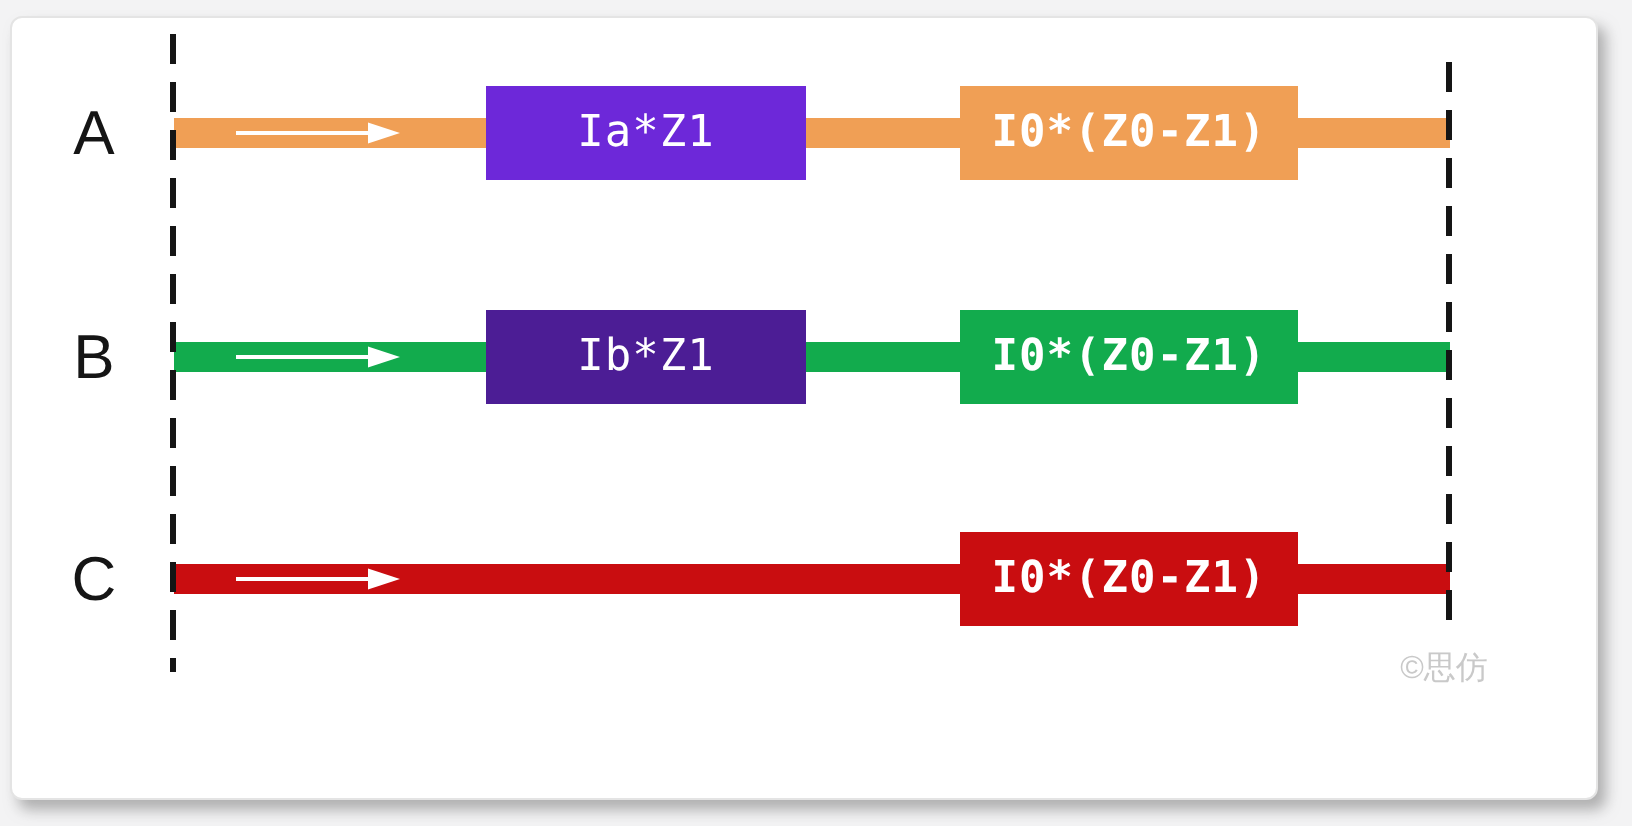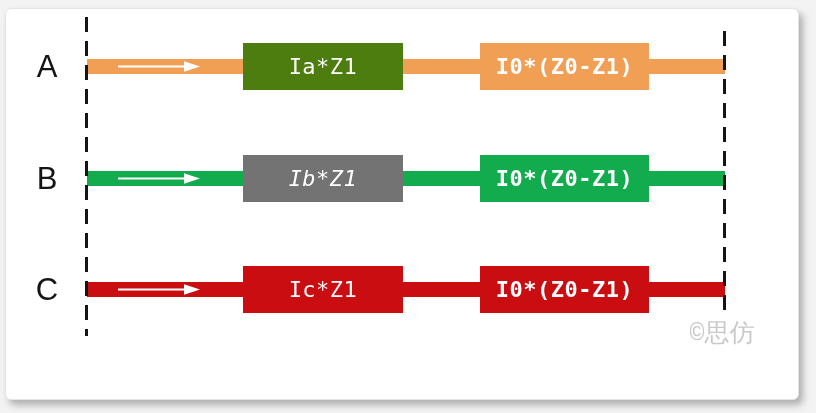--- a/index.html
+++ b/index.html
@@ -37,74 +37,70 @@
     position:absolute;top:0;height:47px;z-index:3;
     display:flex;align-items:center;justify-content:center;
     color:#ffffff;
     font-family:"DejaVu Sans Mono", monospace;
     font-size:22px;letter-spacing:.5px;
   }
   .box-1{left:243px;width:160px;}
   .box-2{left:480px;width:169px;font-weight:bold;}
   .watermark{
     position:absolute;left:652px;top:320px;width:140px;
-    text-align:center;font-size:25px;line-height:30px;
+    text-align:center;font-size:16px;line-height:30px;
     z-index:6;
-    font-family:Liberation Mono, monospace;
   }
 </style>
 </head>
 <body>
 
 <div class="stage">
   <div class="card"></div>
 
   <div class="dash-line dash-left"></div>
   <div class="dash-line dash-right"></div>
 
   <div class="phase-row row-a">
     <div class="phase-label">A</div>
     <div class="phase-bar" style="background-color: rgb(240, 159, 85);"></div>
     <svg class="arrow-svg" viewBox="0 0 86 13">
       <line x1="2" y1="6.5" x2="70" y2="6.5" stroke="#ffffff" stroke-width="2"></line>
       <polygon points="68,1.2 84,6.5 68,11.8" fill="#ffffff"></polygon>
     </svg>
-    <div class="imp-box box-1" style="background-color: #4d7c0f;">
+    <div class="imp-box box-1" style="background-color: #6d28d9;">
       <span>Ia*Z1</span>
     </div>
     <div class="imp-box box-2" style="background-color: rgb(240, 159, 85);">
       <span>I0*(Z0-Z1)</span>
     </div>
   </div>
 
   <div class="phase-row row-b">
     <div class="phase-label">B</div>
     <div class="phase-bar" style="background-color: rgb(18, 171, 77);"></div>
     <svg class="arrow-svg" viewBox="0 0 86 13">
       <line x1="2" y1="6.5" x2="70" y2="6.5" stroke="#ffffff" stroke-width="2"></line>
       <polygon points="68,1.2 84,6.5 68,11.8" fill="#ffffff"></polygon>
     </svg>
-    <div class="imp-box box-1" style="background-color: #737373; font-style: italic;">
+    <div class="imp-box box-1" style="background-color: #4c1d95;">
       <span>Ib*Z1</span>
     </div>
     <div class="imp-box box-2" style="background-color: rgb(18, 171, 77);">
       <span>I0*(Z0-Z1)</span>
     </div>
   </div>
 
   <div class="phase-row row-c">
     <div class="phase-label">C</div>
     <div class="phase-bar" style="background-color: rgb(201, 13, 16);"></div>
     <svg class="arrow-svg" viewBox="0 0 86 13">
       <line x1="2" y1="6.5" x2="70" y2="6.5" stroke="#ffffff" stroke-width="2"></line>
       <polygon points="68,1.2 84,6.5 68,11.8" fill="#ffffff"></polygon>
     </svg>
-    <div class="imp-box box-1" style="background-color: rgb(201, 13, 16);">
-      <span>Ic*Z1</span>
-    </div>
     <div class="imp-box box-2" style="background-color: rgb(201, 13, 16);">
       <span>I0*(Z0-Z1)</span>
     </div>
   </div>
 
   <div class="watermark" style="color: rgb(201, 201, 201);">
     <div>©思仿</div>
   </div>
 </div>
 

